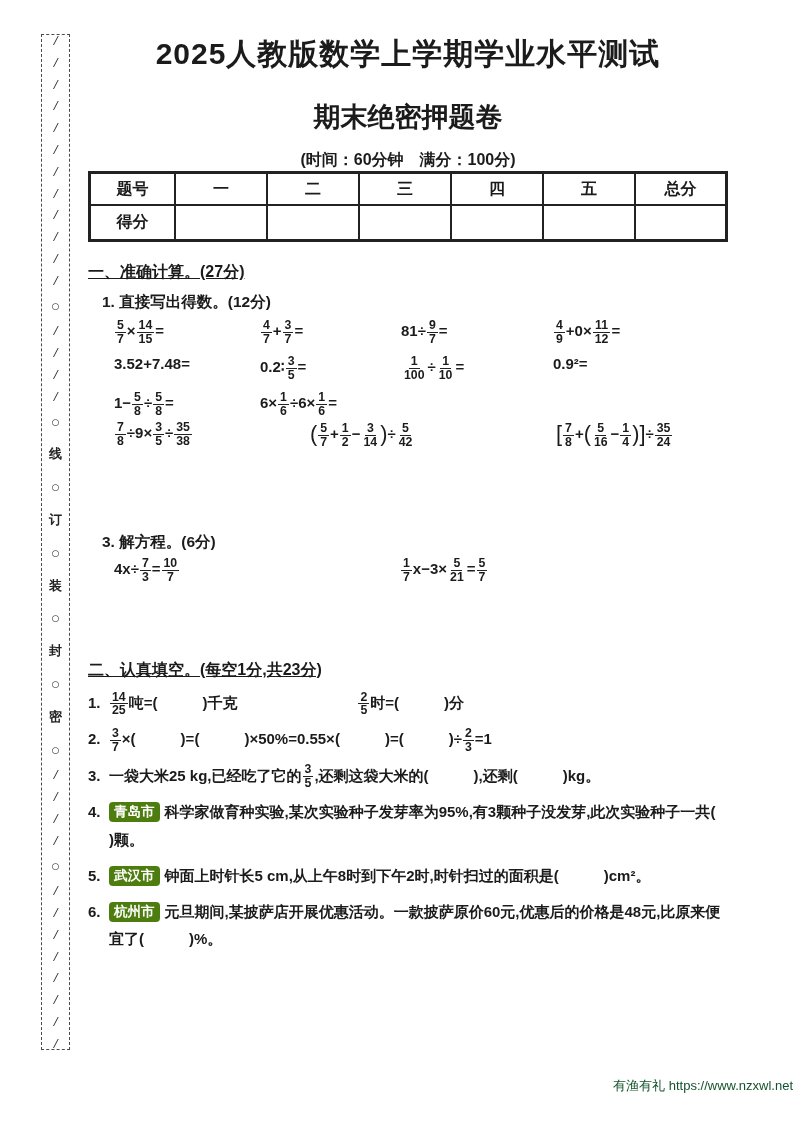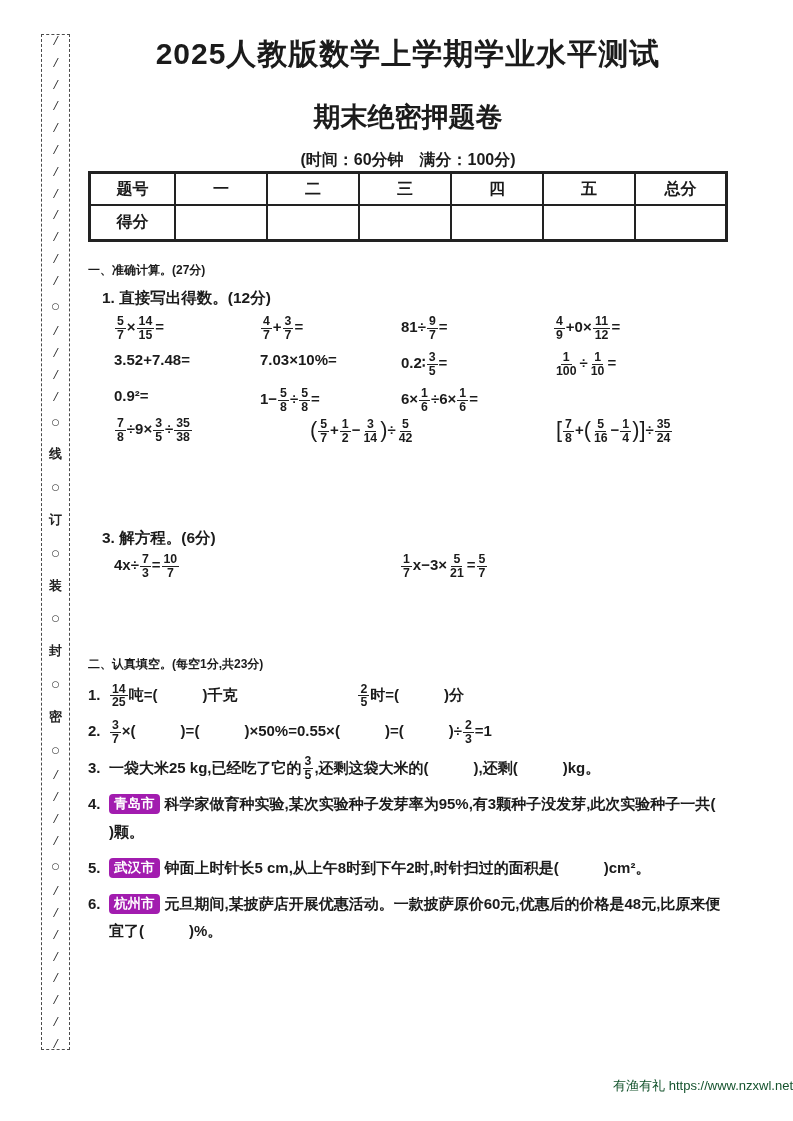--- a/index.html
+++ b/index.html
@@ -20,41 +20,41 @@
   .t1{font-size:30px;font-weight:900;text-align:center;letter-spacing:1px;}
   .t2{font-size:27px;font-weight:900;text-align:center;margin-top:24px;}
   .info{font-size:16px;font-weight:bold;text-align:center;margin-top:15px;}
 
   .score-table{display:grid;grid-template-columns:85px 92px 92px 92px 92px 92px 91px;
                border:2px solid #222;margin-top:0;}
   .score-table .cell{border:1px solid #222;display:flex;align-items:center;justify-content:center;
                      font-size:16px;font-weight:bold;height:30px;}
   .score-table .cell.body{height:33px;}
 
-  .sec-h{font-size:12px;font-weight:bold;margin-top:20px;}
+  .sec-h{font-size:16px;font-weight:bold;margin-top:20px;text-decoration:underline;}
   .sub-h{font-size:15.5px;font-weight:bold;margin:9px 0 4px 14px;}
 
   .calc-grid{display:grid;grid-template-columns:146px 141px 152px auto;
              padding-left:26px;row-gap:9px;margin-top:6px;}
   .method-grid{display:grid;grid-template-columns:196px 246px auto;padding-left:26px;margin-top:4px;}
   .solve-grid{display:grid;grid-template-columns:286px auto;padding-left:26px;margin-top:4px;}
   .expr{font-size:15px;white-space:nowrap;font-weight:600;}
   .expr .paren{font-size:1.45em;font-weight:400;vertical-align:-0.08em;}
 
   .frac{display:inline-flex;flex-direction:column;align-items:center;vertical-align:middle;
         line-height:1.05;margin:0 1px;font-size:0.82em;font-weight:600;}
   .fnum{padding:0 2px;border-bottom:1.3px solid #222;}
   .fden{padding:0 2px;}
 
   .space-a{height:74px;}
   .space-b{height:56px;}
 
   .fill-item{position:relative;padding-left:21px;margin-top:8px;font-size:15px;line-height:1.85;font-weight:600;}
   .fill-item .qnum{position:absolute;left:0;top:0;font-weight:bold;}
-  .badge{display:inline-block;background:#a21caf;color:#fff;border-radius:4px;
+  .badge{display:inline-block;background:#4d7c0f;color:#fff;border-radius:4px;
          padding:0 5px;font-size:13.5px;font-weight:bold;line-height:20px;
          margin-right:5px;vertical-align:1px;}
 
   .footer{position:absolute;left:0;right:0;bottom:26px;text-align:right;
           color:#14532d;font-size:13px;font-weight:400;}
 </style>
 </head>
 <body>
 
 <div class="page">
@@ -148,21 +148,20 @@
             <span class="fden">7</span>
           </span>=</span>
         <span class="expr"><span class="frac">
             <span class="fnum">4</span>
             <span class="fden">9</span>
           </span>+0×<span class="frac">
             <span class="fnum">11</span>
             <span class="fden">12</span>
           </span>=</span>
         <span class="expr">3.52+7.48=</span>
-        <span class="expr">7.03×10%=</span>
         <span class="expr">0.2∶<span class="frac">
             <span class="fnum">3</span>
             <span class="fden">5</span>
           </span>=</span>
         <span class="expr"><span class="frac">
             <span class="fnum">1</span>
             <span class="fden">100</span>
           </span>÷<span class="frac">
             <span class="fnum">1</span>
             <span class="fden">10</span>

